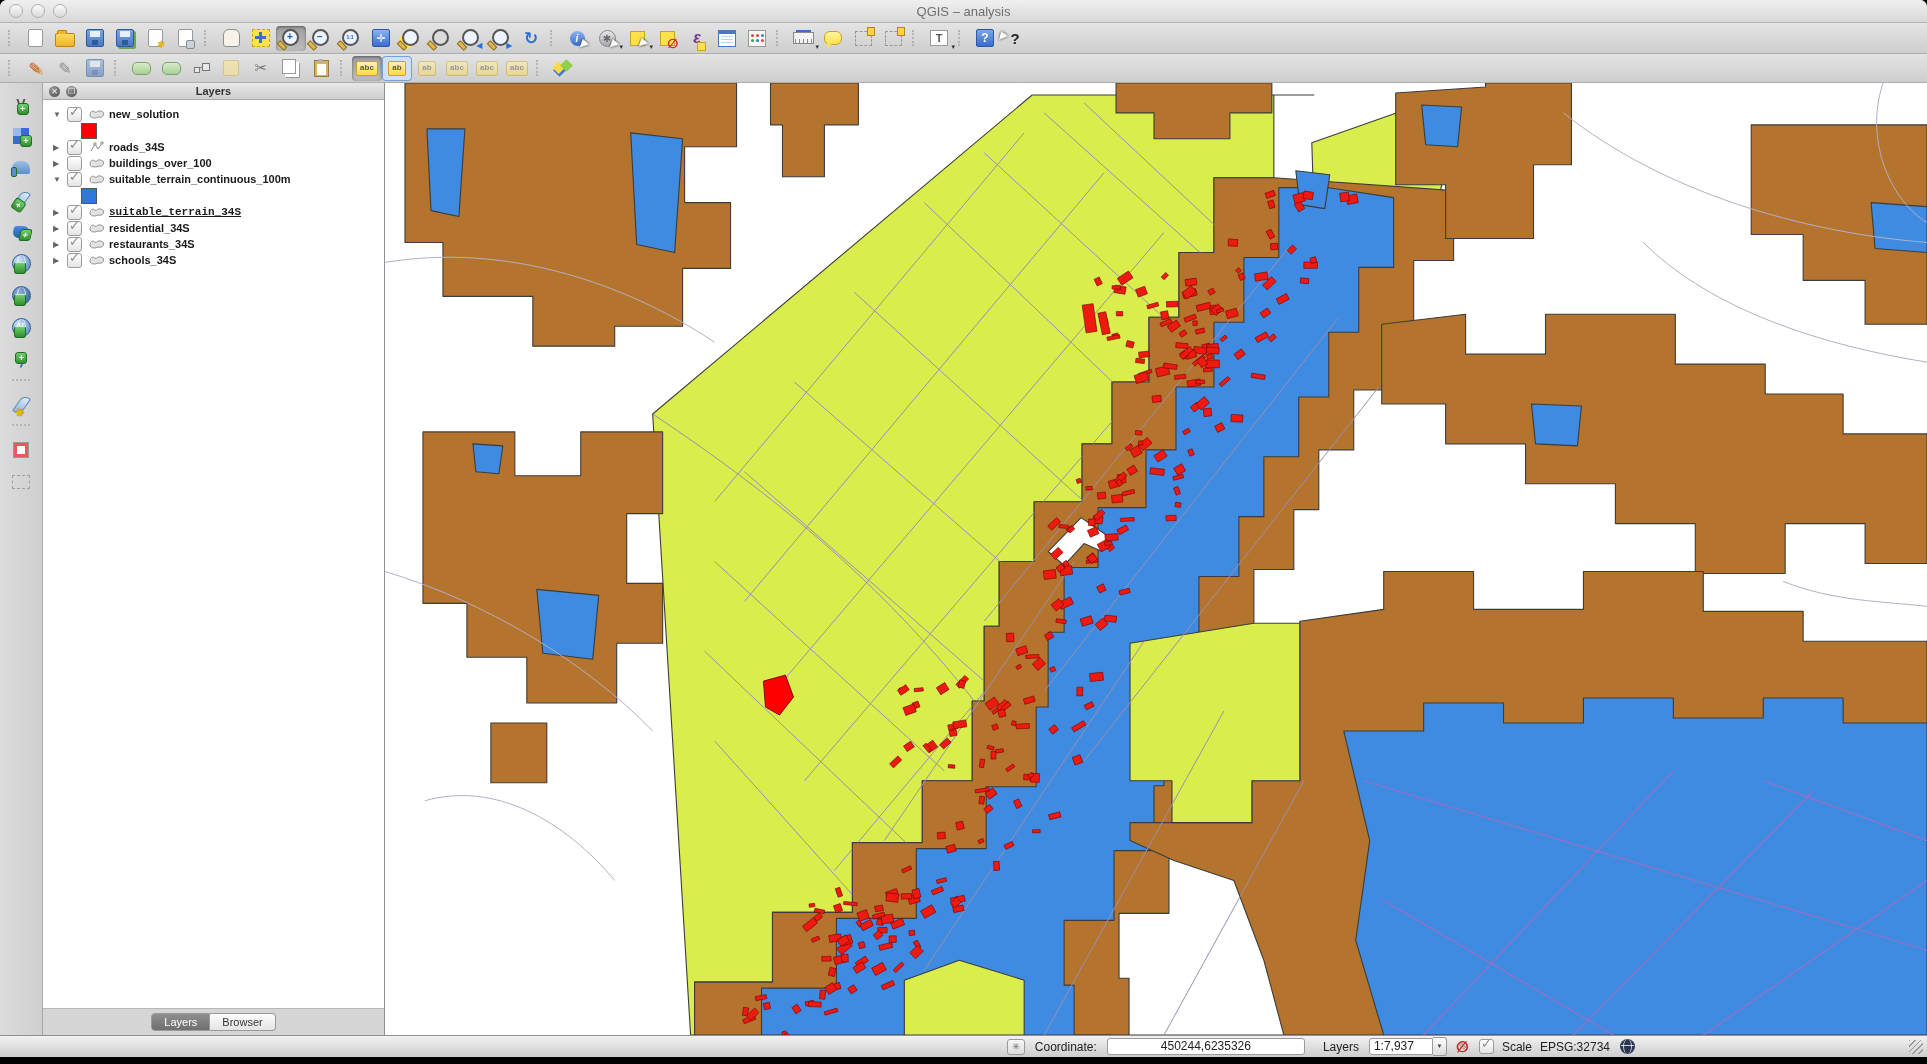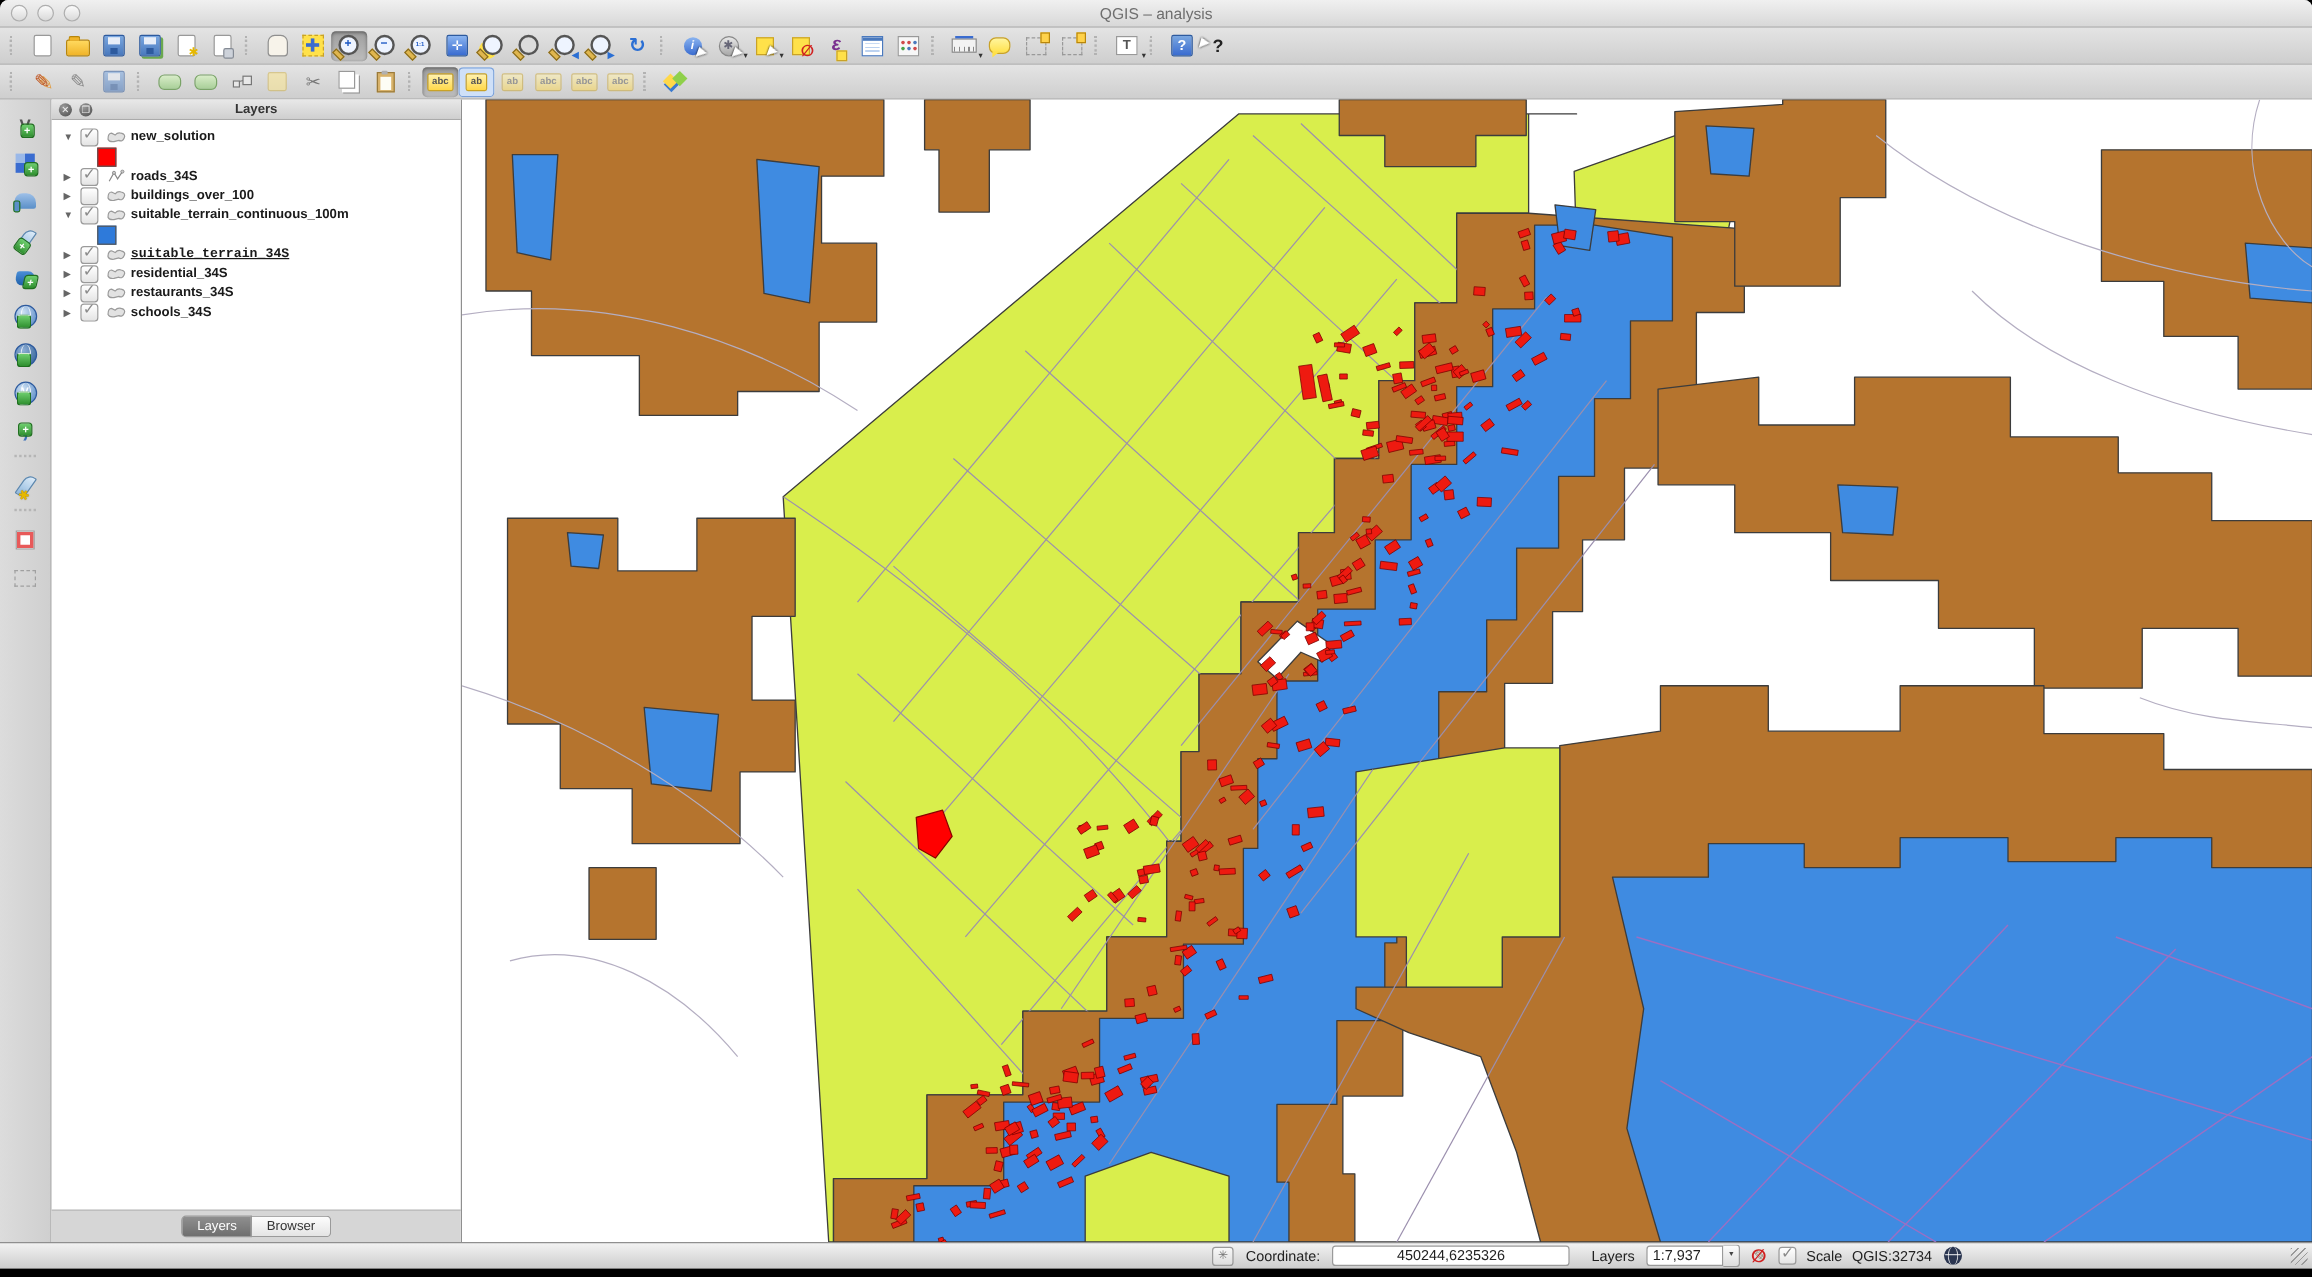--- a/index.html
+++ b/index.html
@@ -881,19 +881,19 @@
     <span class="sb-label">Coordinate:</span>
     <span class="sb-field">450244,6235326</span>
     <span class="sb-label">Layers</span>
     <span class="sb-combo">
       <span class="val">1:7,937</span>
       <span class="btn">▼</span>
     </span>
     <span class="sb-stop">✎</span>
     <span class="cb checked" style="margin-right:4px;"></span>
     <span class="sb-label">Scale</span>
-    <span class="sb-label">QGIS:32734</span>
+    <span class="sb-label">EPSG:32734</span>
     <span class="sb-globe"></span>
     <span class="sb-right-gap"></span>
     <span class="sb-grip"></span>
   </div>
 
 </div>
 
 </body></html>

